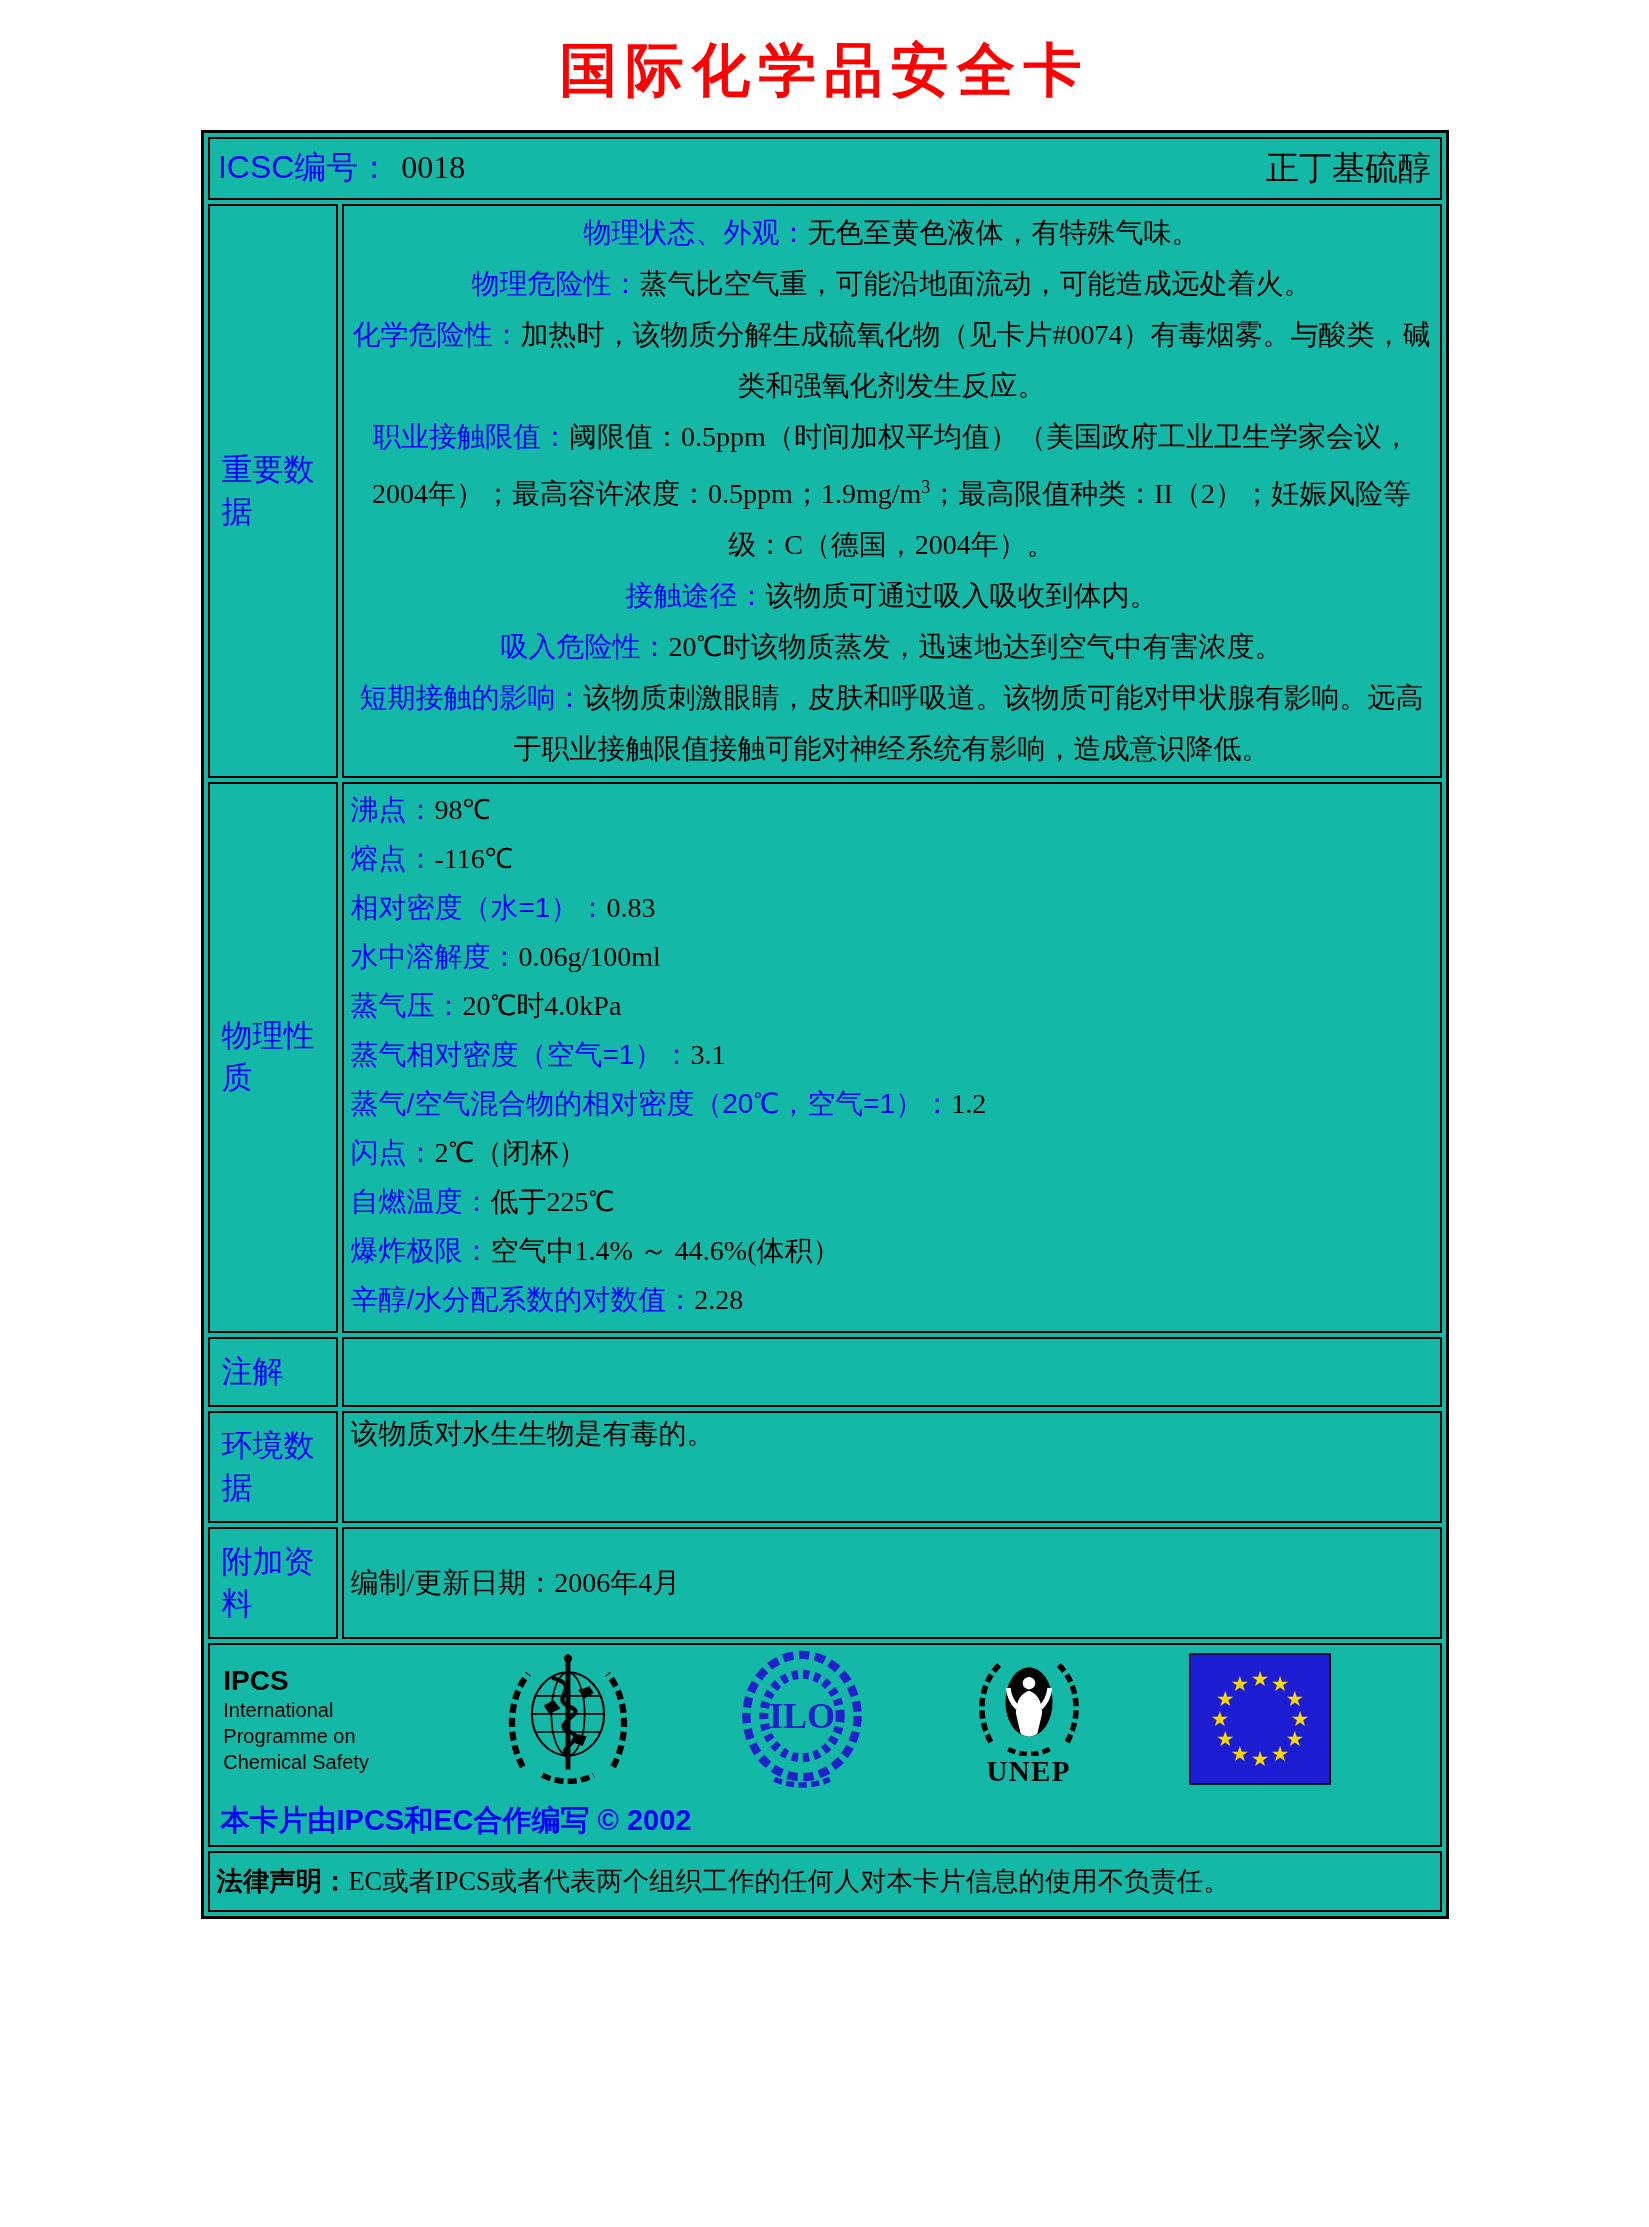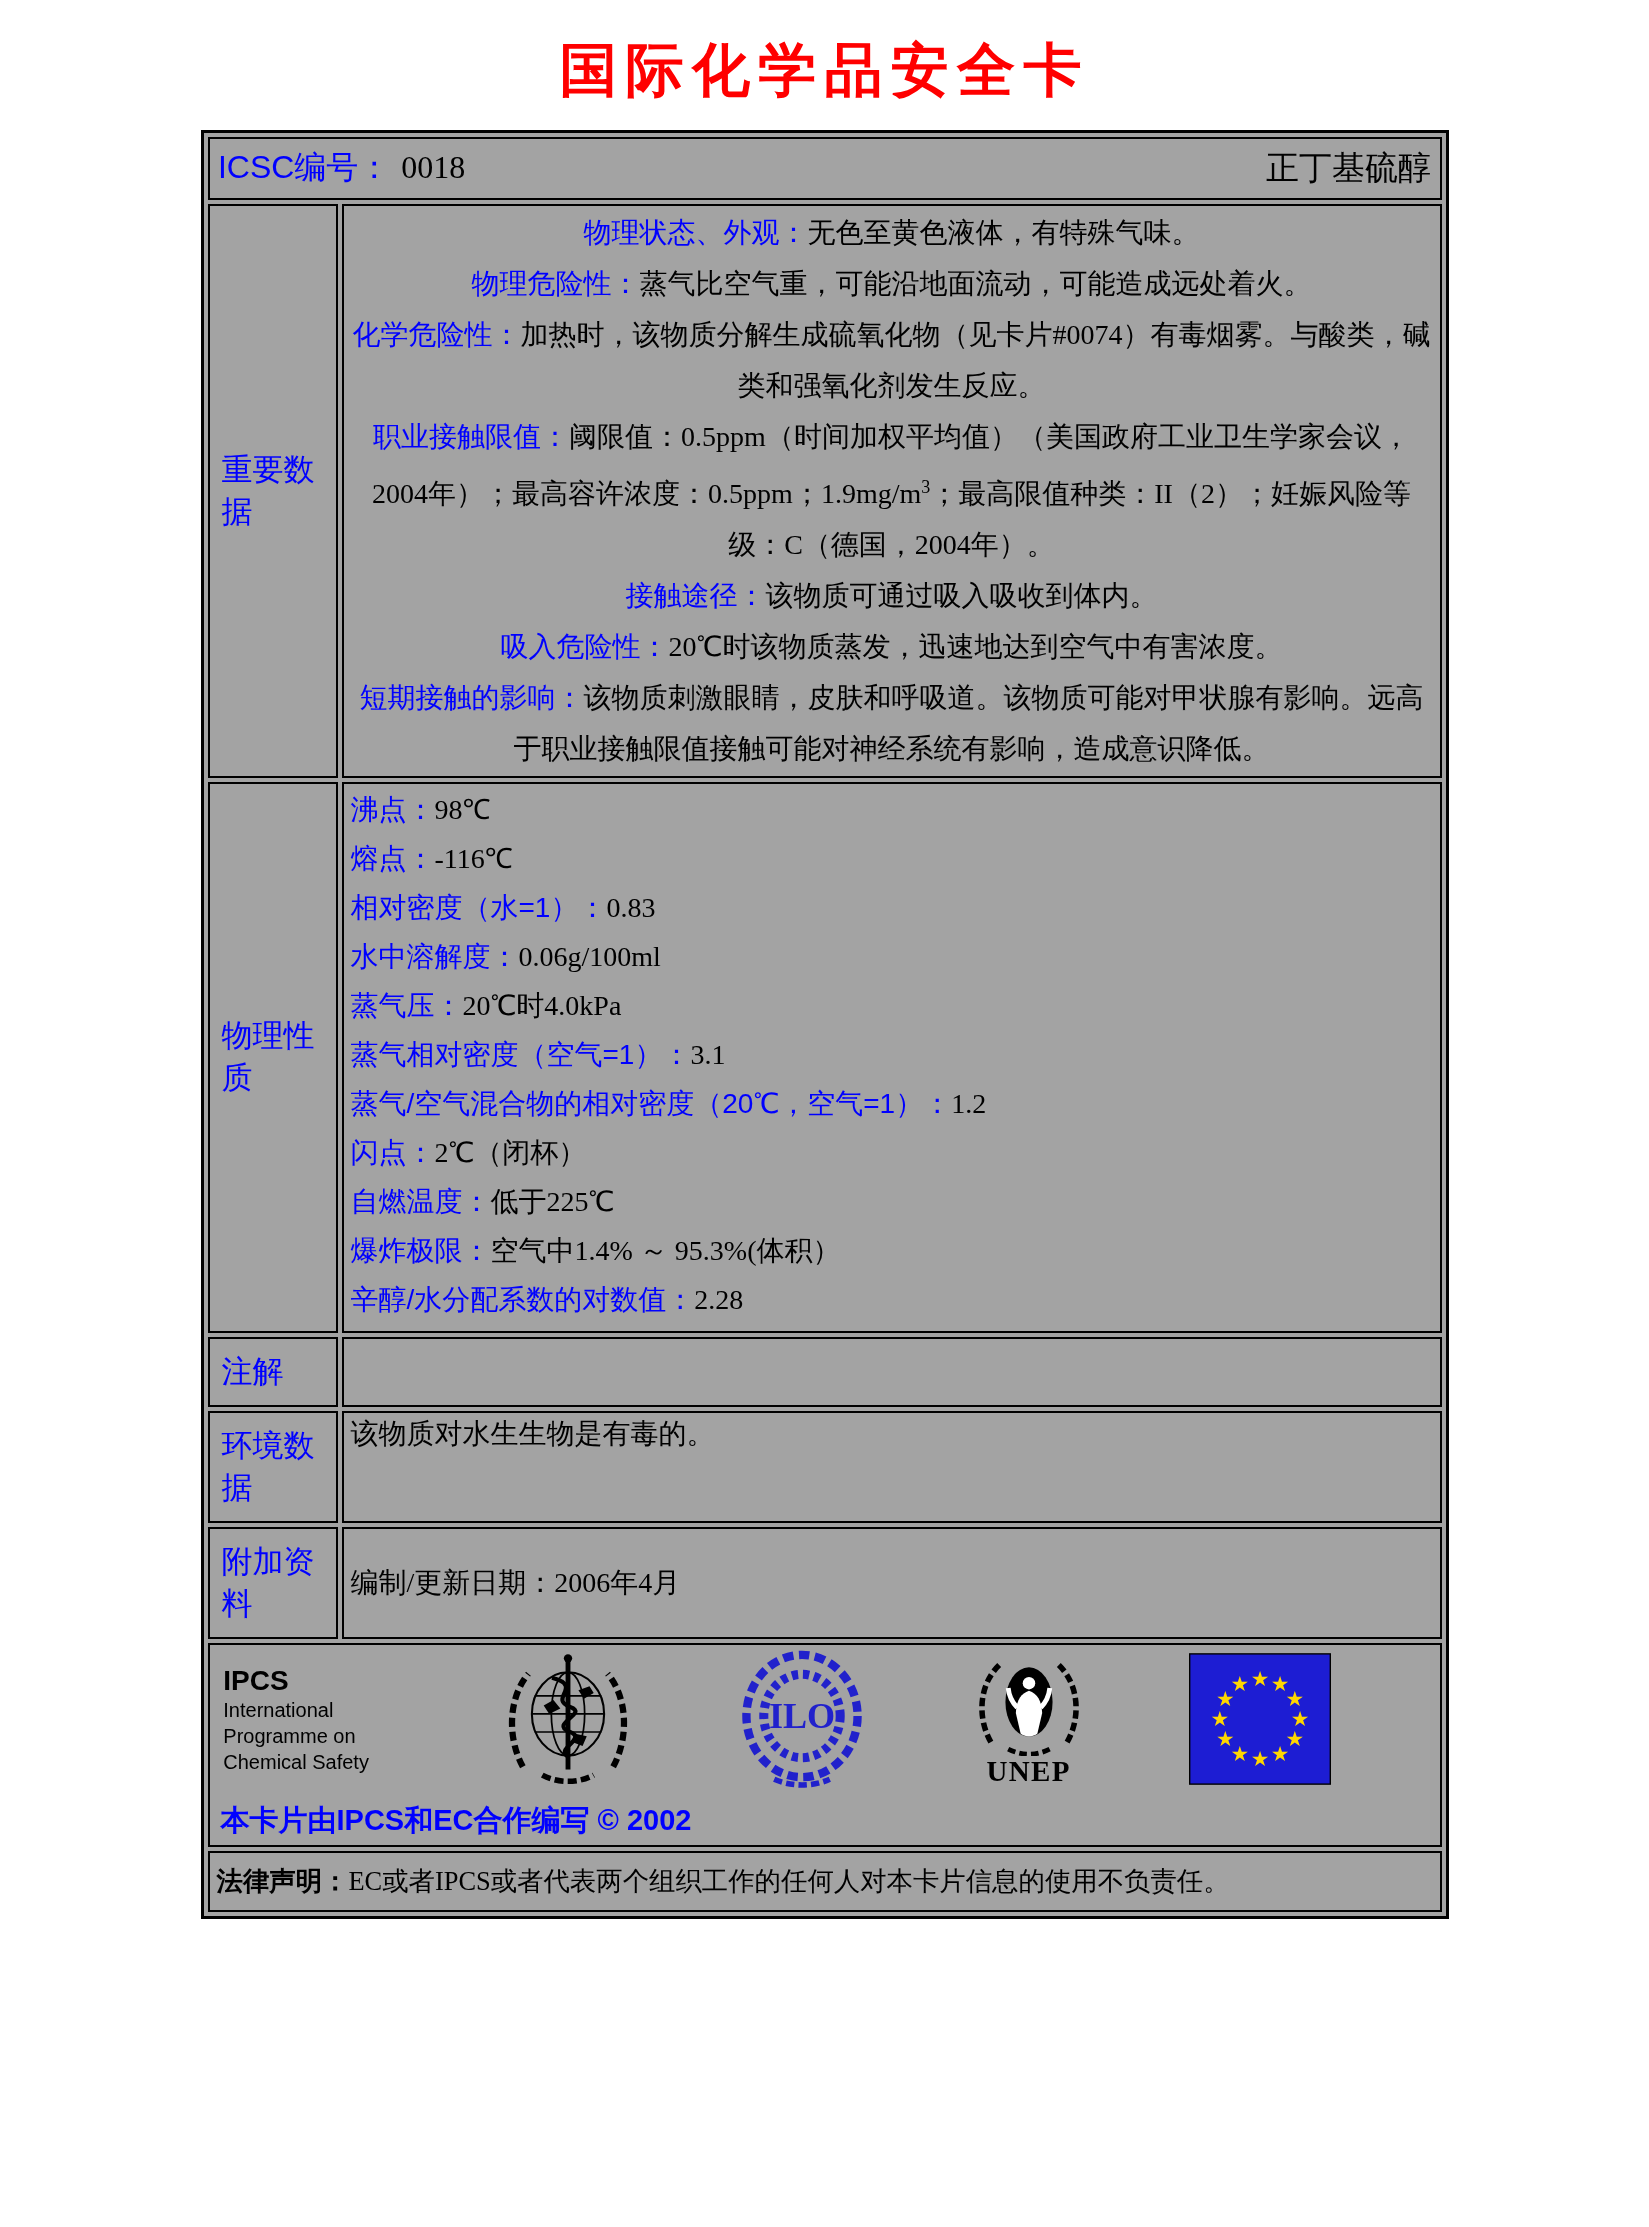--- a/index.html
+++ b/index.html
@@ -18,21 +18,21 @@
     color: #ff0000;
     letter-spacing: 8.3px;
     font-family: "Liberation Serif", serif;
   }
   table.card {
     width: 1248px;
     margin: 0 auto;
     border-collapse: separate;
     border-spacing: 4.9px;
     border: 3.5px solid #000;
-    background: #a3a3a3;
+    background: #14b8a6;
   }
   td { border: 2.1px solid #000; vertical-align: top; padding: 1.4px 7px; }
   td.rlabel {
     width: 130px;
     text-align: left;
     vertical-align: middle;
     padding: 12px;
   }
   td.rlabel span {
     color: #0000ff;
@@ -120,21 +120,21 @@
     <td class="content phys">
       <div class="line"><span class="lbl">沸点：</span><span class="val">98℃</span></div>
       <div class="line"><span class="lbl">熔点：</span><span class="val">-116℃</span></div>
       <div class="line"><span class="lbl">相对密度（水=1）：</span><span class="val">0.83</span></div>
       <div class="line"><span class="lbl">水中溶解度：</span><span class="val">0.06g/100ml</span></div>
       <div class="line"><span class="lbl">蒸气压：</span><span class="val">20℃时4.0kPa</span></div>
       <div class="line"><span class="lbl">蒸气相对密度（空气=1）：</span><span class="val">3.1</span></div>
       <div class="line"><span class="lbl">蒸气/空气混合物的相对密度（20℃，空气=1）：</span><span class="val">1.2</span></div>
       <div class="line"><span class="lbl">闪点：</span><span class="val">2℃（闭杯）</span></div>
       <div class="line"><span class="lbl">自燃温度：</span><span class="val">低于225℃</span></div>
-      <div class="line"><span class="lbl">爆炸极限：</span><span class="val">空气中1.4% ～ 95.3%(体积）</span></div>
+      <div class="line"><span class="lbl">爆炸极限：</span><span class="val">空气中1.4% ～ 44.6%(体积）</span></div>
       <div class="line"><span class="lbl">辛醇/水分配系数的对数值：</span><span class="val">2.28</span></div>
     </td>
   </tr>
 
   <tr>
     <td class="rlabel">
       <span>注解</span>
     </td>
     <td class="content notes-cell">
       <span class="val"></span>

